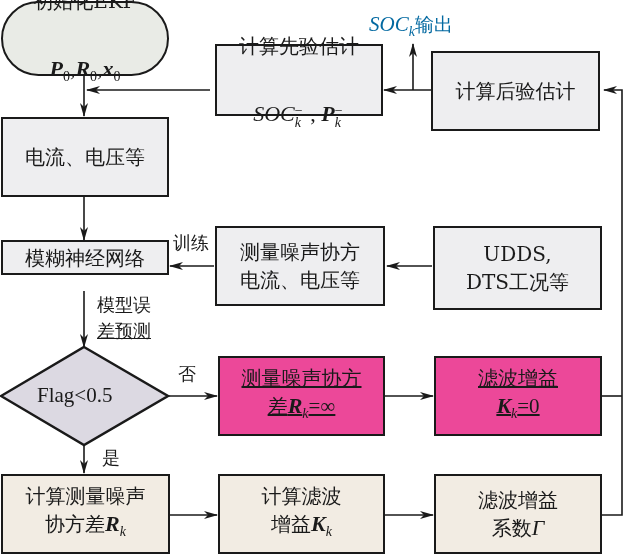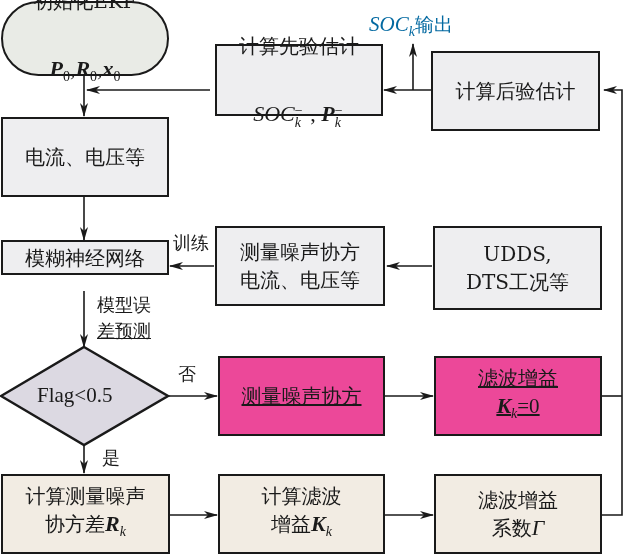--- a/index.html
+++ b/index.html
@@ -121,20 +121,23 @@
   <div class="label" style="left:173px; top:231px;">训练</div>
   <div class="label" style="left:97px; top:293px;">模型误</div>
   <div class="label" style="left:97px; top:319px;text-decoration:underline;">差预测</div>
   <div class="label" style="left:178px; top:362px;">否</div>
   <div class="label" style="left:102px; top:446px;">是</div>
 
   <div class="diamond-text" style="left:37px; top:383px;">Flag&lt;0.5</div>
 
   <div class="node blue" style="left:218px; top:356px; width:167px; height:80px;">
     <div class="line">测量噪声协方</div>
+    <div class="line">
+      <span>差</span><span class="bm math" style="font-size:22px">R</span><span class="subup">k</span><span style="font-family:'Liberation Serif',serif; font-size:21px;">=∞</span>
+    </div>
   </div>
 
   <div class="node blue" style="left:434px; top:356px; width:168px; height:80px;">
     <div class="line">滤波增益</div>
     <div class="line">
       <span class="bm math" style="font-size:22px">K</span><span class="subup">k</span><span style="font-family:'Liberation Serif',serif; font-size:21px;">=0</span>
     </div>
   </div>
 
   <div class="node beige" style="left:218px; top:474px; width:167px; height:80px;">

